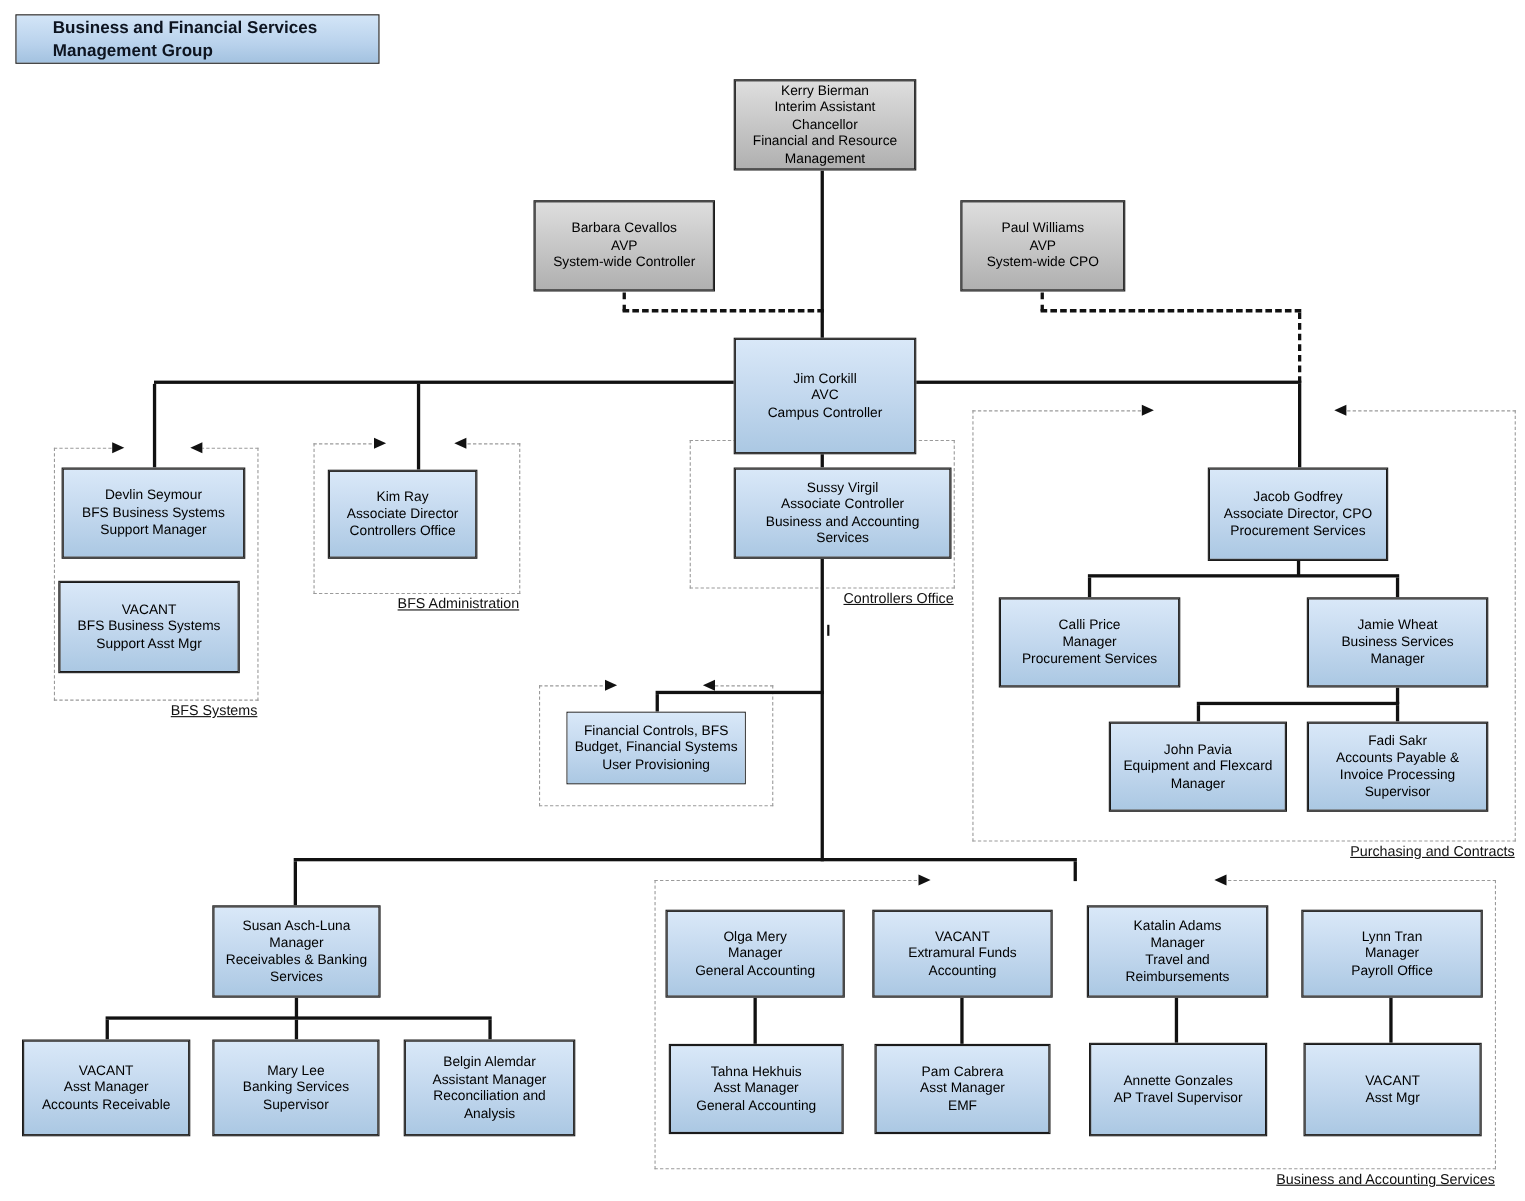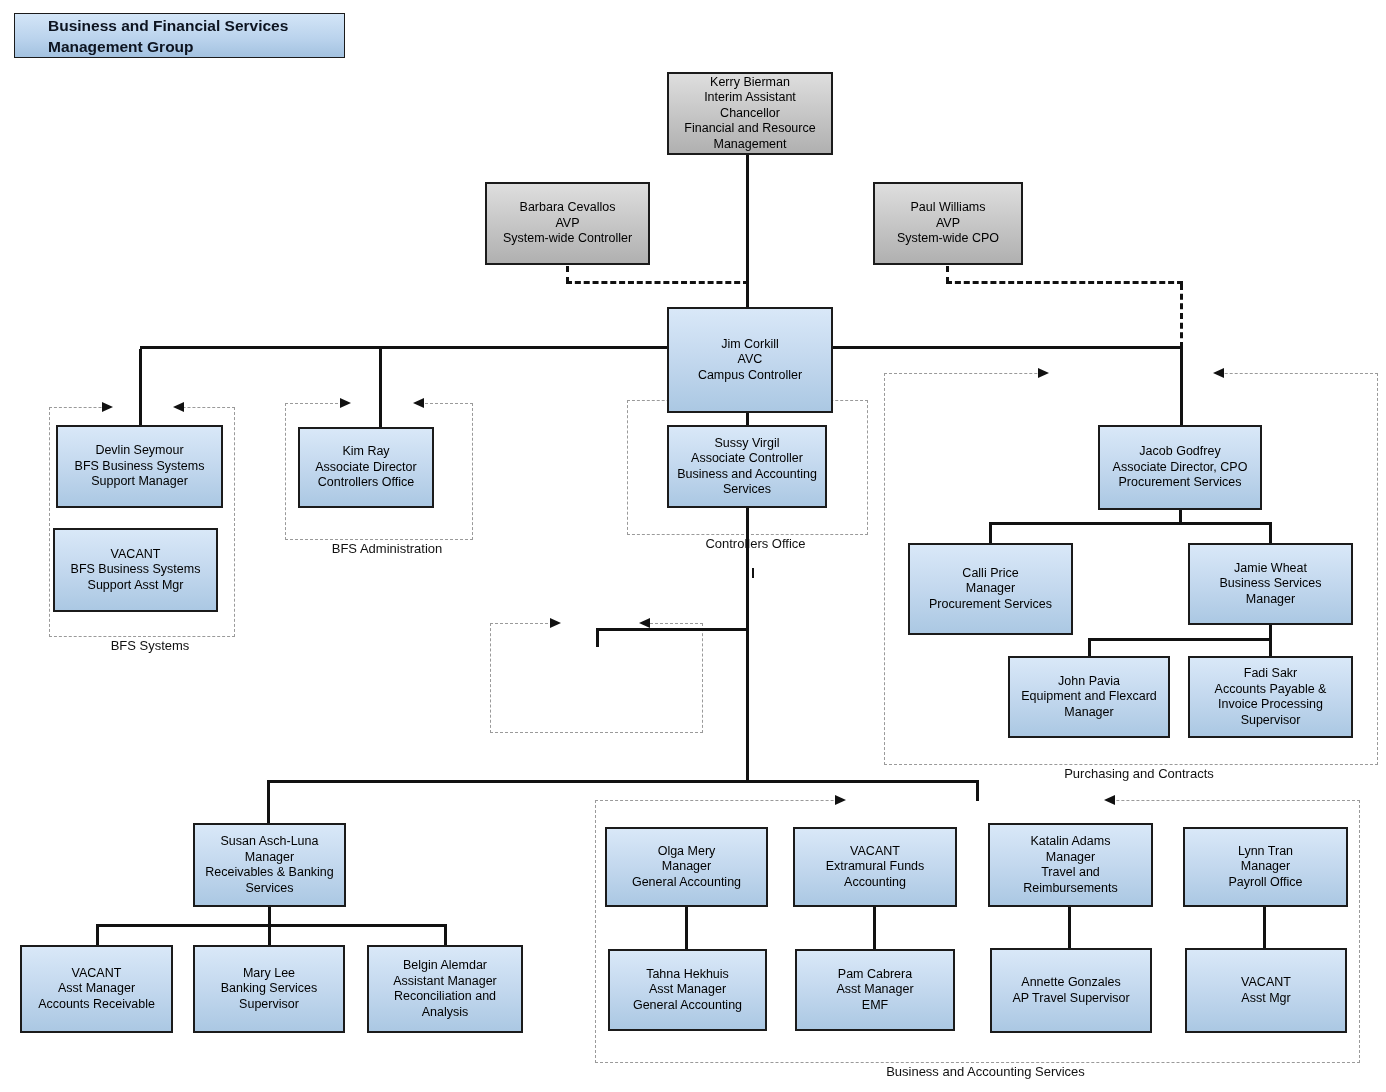--- a/index.html
+++ b/index.html
@@ -19,21 +19,21 @@
   .node .in{
     flex:1;border:1px solid #1b1b1b;display:flex;align-items:center;justify-content:center;
     text-align:center;white-space:pre-line;font-size:12.5px;line-height:15.5px;overflow:hidden;
   }
   .blue .in{background:linear-gradient(180deg,#d9e8f8 0%,#c3d8ee 50%,#abc8e3 100%);}
   .gray .in{background:linear-gradient(180deg,#dedede 0%,#c9c9c9 45%,#b0b0b0 100%);}
   .node.single{padding:0;border:1.5px solid #1b1b1b;}
   .node.single .in{border:none;}
   
   .group{position:absolute;box-sizing:border-box;border:1.3px dashed #9a9a9a;}
-  .glabel{position:absolute;top:100%;left:16px;right:0;margin-top:2px;text-align:center;font-size:13px;color:#111;}
+  .glabel{position:absolute;top:100%;left:16px;right:0;margin-top:2px;text-align:right;font-size:13px;color:#111;text-decoration:underline;}
   .gap{position:absolute;top:-2px;height:4px;background:#fff;}
   .arr{position:absolute;width:0;height:0;top:-6px;border-top:5.5px solid transparent;border-bottom:5.5px solid transparent;}
   .arr.r{border-left:11px solid #111;}
   .arr.l{border-right:11px solid #111;}
   
   .c{position:absolute;background:#111;}
   .cv{width:3px;}
   .ch{height:3px;}
   .dv{position:absolute;width:0;border-left:3px dashed #111;}
   .dh{position:absolute;height:0;border-top:3px dashed #111;}
@@ -157,52 +157,57 @@
   <div class="node blue" style="left:53px;top:528px;width:165px;height:84px">
     <div class="in">VACANT
 BFS Business Systems
 Support Asst Mgr</div>
   </div>
   <div class="node blue" style="left:298px;top:427px;width:136px;height:81px">
     <div class="in">Kim Ray
 Associate Director
 Controllers Office</div>
   </div>
-  <div class="node blue" style="left:667px;top:425px;width:160px;height:83px">
+  <div class="node blue" style="left:667px;top:425px;width:198px;height:83px">
     <div class="in">Sussy Virgil
 Associate Controller
 Business and Accounting
 Services</div>
   </div>
   <div class="node blue" style="left:1098px;top:425px;width:164px;height:85px">
     <div class="in">Jacob Godfrey
 Associate Director, CPO
 Procurement Services</div>
   </div>
-  <div class="node blue" style="left:908px;top:543px;width:165px;height:92px">
+  <div class="node blue" style="left:908px;top:543px;width:165px;height:82px">
     <div class="in">Calli Price
 Manager
 Procurement Services</div>
   </div>
   <div class="node blue" style="left:1188px;top:543px;width:165px;height:82px">
     <div class="in">Jamie Wheat
 Business Services
 Manager</div>
   </div>
   <div class="node blue" style="left:1008px;top:656px;width:162px;height:82px">
     <div class="in">John Pavia
 Equipment and Flexcard
 Manager</div>
   </div>
   <div class="node blue" style="left:1188px;top:656px;width:165px;height:82px">
     <div class="in">Fadi Sakr
 Accounts Payable &amp;
 Invoice Processing
 Supervisor</div>
   </div>
+  <div class="node blue single" style="left:515px;top:647px;width:163px;height:66px">
+    <div class="in">Financial Controls, BFS
+Budget, Financial Systems
+User Provisioning</div>
+  </div>
   <div class="node blue" style="left:193px;top:823px;width:153px;height:84px">
     <div class="in">Susan Asch-Luna
 Manager
 Receivables &amp; Banking
 Services</div>
   </div>
   <div class="node blue" style="left:20px;top:945px;width:153px;height:88px">
     <div class="in">VACANT
 Asst Manager
 Accounts Receivable</div>

